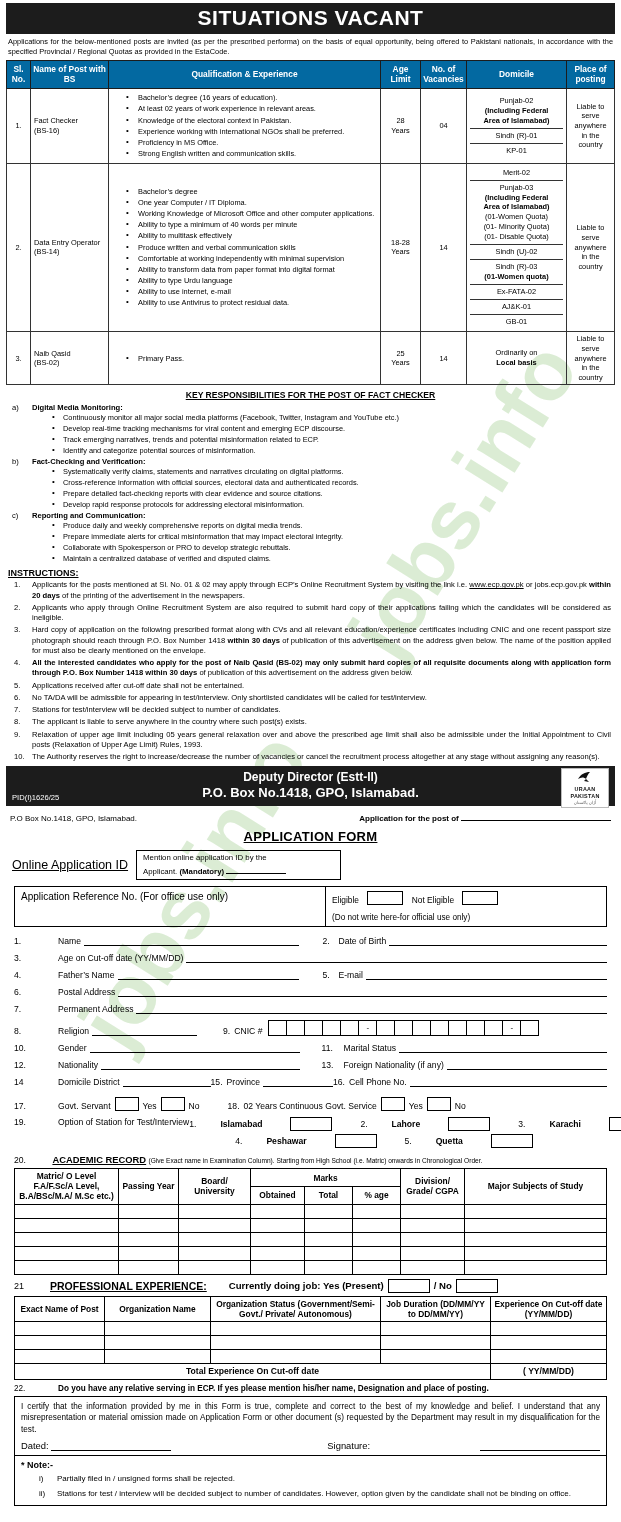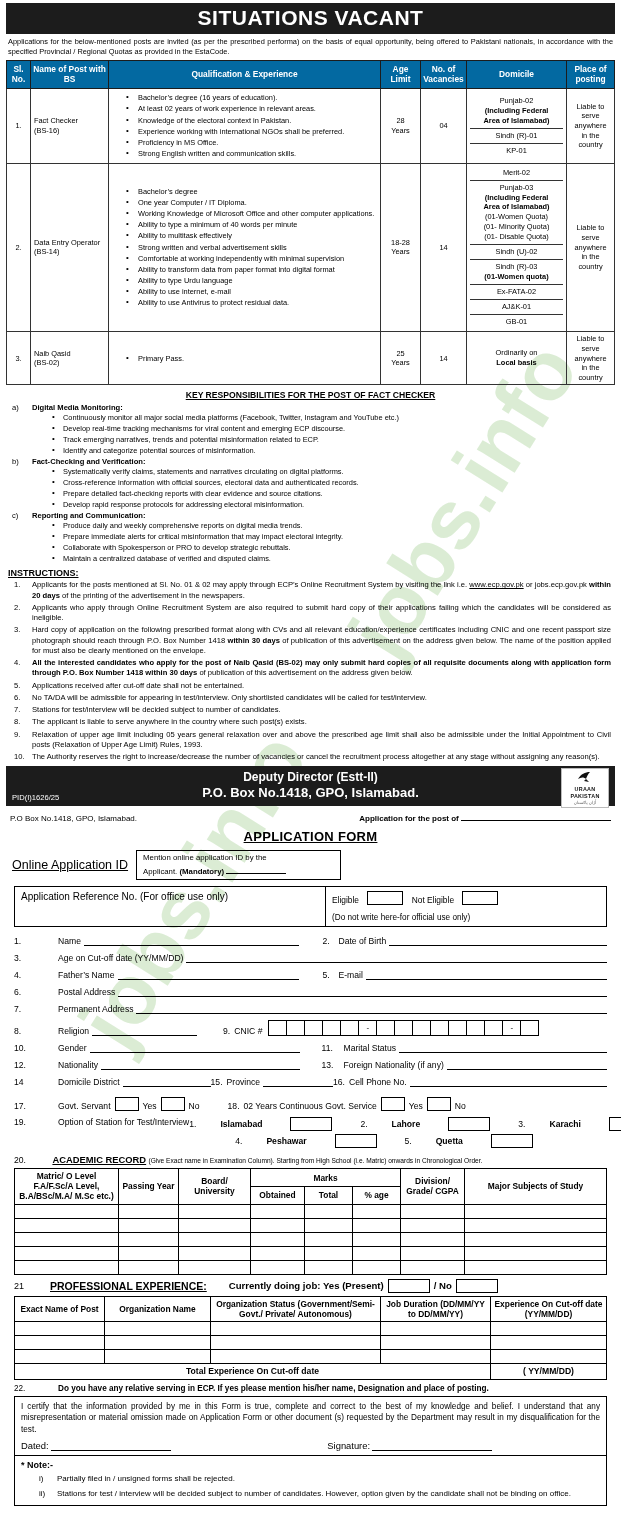--- a/index.html
+++ b/index.html
@@ -116,21 +116,21 @@
   .pe-row .t1{font-weight:bold;text-decoration:underline;font-size:10.5px;}
   .pe-row .t2{font-weight:bold;font-size:9.6px;margin-left:22px;}
   .q22{font-size:8.2px;padding:0 8px;margin:4px 0 3px;display:flex;}
   .q22 .n{width:44px;flex:0 0 44px;}
   .q22 .t{font-weight:bold;}
 
   .certbox{border:1px solid #000;margin:0 8px;padding:4px 6px;}
   .certbox p{margin:0;font-size:8.2px;line-height:1.4;text-align:justify;}
   .sigrow{display:flex;margin-top:5px;font-size:9.4px;}
   .sigrow .s1{width:46%;display:flex;align-items:flex-end;}
-  .sigrow .s2{flex:1;display:flex;align-items:flex-end;padding-left:40px;}
+  .sigrow .s2{flex:1;display:flex;align-items:flex-end;padding-left:40px;justify-content:space-between;}
   .sigrow .line2{border-bottom:1px solid #000;height:10px;width:120px;margin-left:2px;}
 
   .notebox{border:1px solid #000;border-top:none;margin:0 8px 6px;padding:4px 6px 6px;}
   .notebox .nt{font-weight:bold;font-size:9px;margin-bottom:3px;}
   .notebox .ni{display:flex;font-size:8px;margin:3px 0 0 18px;line-height:1.45;}
   .notebox .ni .rn{width:18px;flex:0 0 18px;}
   .notebox .ni .nx{flex:1;}
 </style>
 </head>
 <body>
@@ -194,21 +194,21 @@
           <tr>
             <td class="sl">2.</td>
             <td class="post">Data Entry Operator<br>(BS-14)</td>
             <td>
               <ul class="q">
                 <li>Bachelor’s degree</li>
                 <li>One year Computer / IT Diploma.</li>
                 <li>Working Knowledge of Microsoft Office and other computer applications.</li>
                 <li>Ability to type a minimum of 40 words per minute</li>
                 <li>Ability to multitask effectively</li>
-                <li>Strong written and verbal advertisement skills</li>
+                <li>Produce written and verbal communication skills</li>
                 <li>Comfortable at working independently with minimal supervision</li>
                 <li>Ability to transform data from paper format into digital format</li>
                 <li>Ability to type Urdu language</li>
                 <li>Ability to use internet, e-mail</li>
                 <li>Ability to use Antivirus to protect residual data.</li>
               </ul>
             </td>
             <td class="c">18-28<br>Years</td>
             <td class="c">14</td>
             <td class="dom">

